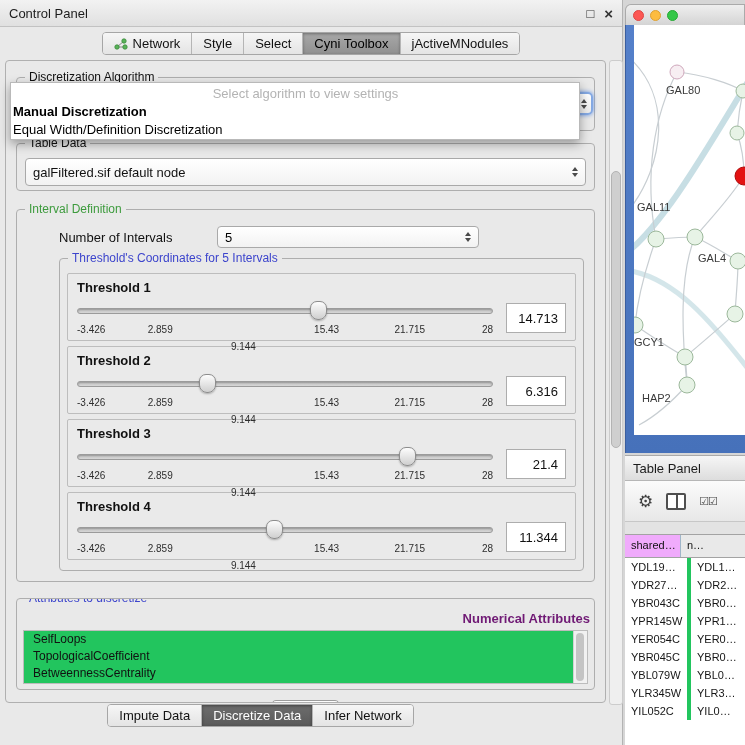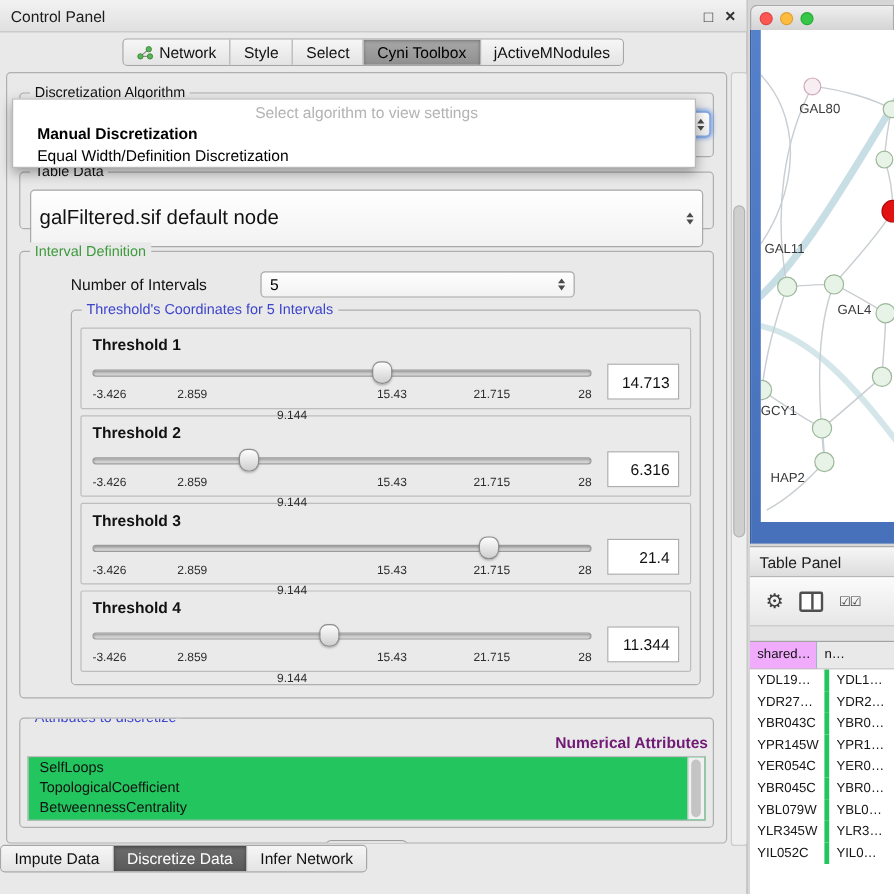--- a/index.html
+++ b/index.html
@@ -54,35 +54,35 @@
     font-size:12px; color:#111; white-space:nowrap;
   }
   .group-title.green { color:#3d9b3d; }
   .group-title.blue { color:#3c44cc; }
 
   .algo-group { margin-top:16px; height:52px; }
   .tabledata-group { margin-top:12px; height:46px; }
   .tabledata-combo {
     position:absolute; left:8px; top:14px; right:8px; height:22px;
     background:linear-gradient(#ffffff,#f2f2f2); border:1px solid #a9a9a9; border-radius:4px;
-    display:flex; align-items:center; padding:12px 7px; font-size:17px; color:#111;justify-content:space-between;
+    display:flex; align-items:center; padding:2px 7px; font-size:13px; color:#111;justify-content:space-between;
   }
   .combo-value { flex:1; overflow:hidden; white-space:nowrap; }
   .updown { display:flex; flex-direction:column; gap:2px; align-items:center; }
   .tri-up { width:0; height:0; border-left:3.5px solid transparent; border-right:3.5px solid transparent; border-bottom:4.5px solid #4a4a4a; }
   .tri-down { width:0; height:0; border-left:3.5px solid transparent; border-right:3.5px solid transparent; border-top:4.5px solid #4a4a4a; }
 
   
   .algo-popup {
     position:absolute; left:10px; top:82px; width:568px; z-index:50;
     background:#ffffff; border:1px solid #b9b9b9;
     box-shadow:0 4px 10px rgba(0,0,0,.35); font-size:13px;
   }
   .popup-prompt { color:#b3b3b3; text-align:center; padding:3px 0 2px;margin-left:21px; }
-  .popup-option { padding:1px 20px 2px; color:#000; }
+  .popup-option { padding:1px 2px 2px; color:#000; }
   .popup-option.bold { font-weight:bold; }
   .combo-fragment {
     position:absolute; left:556px; top:92px; width:37px; height:23px; z-index:10;
     background:linear-gradient(#ffffff,#ebebeb); border:2px solid #84a9e4; border-radius:5px;
     box-shadow:0 0 4px rgba(92,142,228,.95); box-sizing:border-box;
     display:flex; align-items:center; justify-content:flex-end; padding-right:4px;
   }
 
   
   .interval-group { margin-top:18px; padding:12px 10px 10px; }
@@ -131,21 +131,21 @@
   .list-scrollbar { position:absolute; right:0; top:0; bottom:0; width:13px; background:#f1f1f1; border-left:1px solid #d2d2d2; }
   .list-scroll-thumb { position:absolute; left:2px; top:2px; width:8px; bottom:2px; background:#c4c4c4; border-radius:5px; }
 
   .apply-row { display:flex; justify-content:center; margin-top:10px; }
   .apply-btn {
     font-family:"Liberation Sans", sans-serif; font-size:13px; color:#111;
     padding:2px 17px; border:1px solid #9d9d9d; border-radius:5px;
     background:linear-gradient(#fefefe,#e2e2e2); box-shadow:0 1px 1px rgba(0,0,0,.15);
   }
 
-  .bottom-tab-row { position:absolute; top:704px; left:0; width:521px; display:flex; }
+  .bottom-tab-row { position:absolute; top:704px; left:0; width:521px; display:flex; justify-content:center; }
   .tab-seg.dark-selected { background:linear-gradient(#6d6d6d,#5a5a5a); color:#ffffff; box-shadow:inset 0 1px 3px rgba(0,0,0,.4); }
 
   
   .network-window { position:absolute; left:625px; top:4px; width:120px; height:449px; }
   .nw-titlebar {
     height:21px; background:linear-gradient(#efefef,#d4d4d4);
     border:1px solid #aaaaaa; border-bottom:none; border-radius:6px 0 0 0;
     display:flex; align-items:center; padding-left:7px; gap:6px; box-sizing:border-box;
   }
   .light { width:11px; height:11px; border-radius:50%; box-sizing:border-box; }

